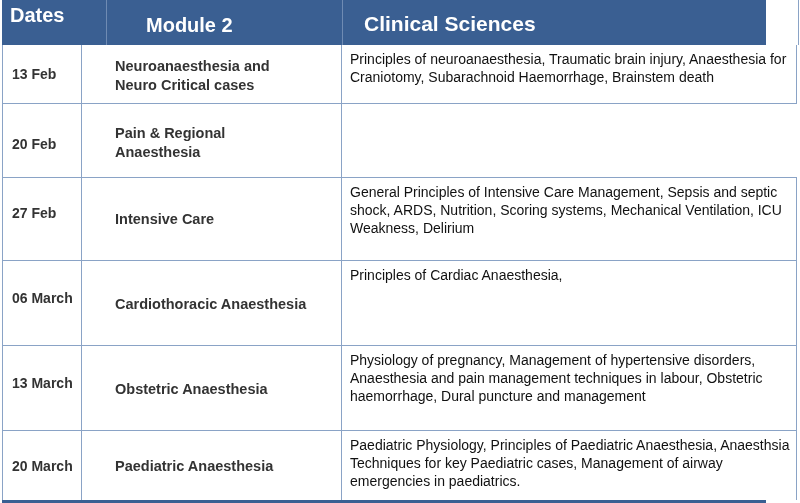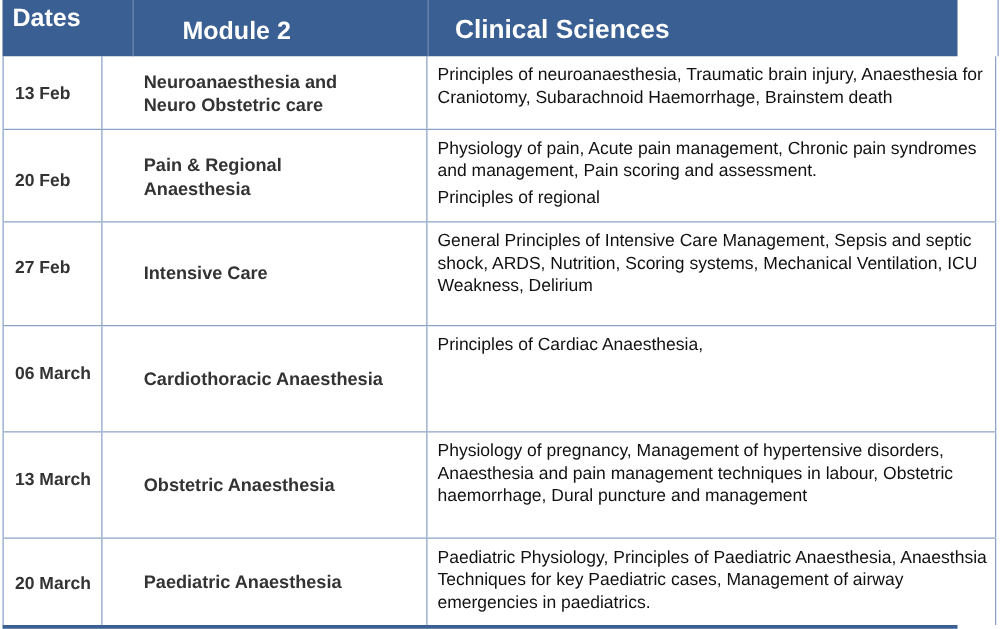--- a/index.html
+++ b/index.html
@@ -38,44 +38,38 @@
   </div>
   <div class="rightedge"></div>
 
   <div class="row" style="top:45px;height:59px">
     <div class="cell c1">
       <span class="date" style="top:21px">13 Feb</span>
     </div>
     <div class="cell c2">
       <div class="mod" style="top:12px">
         <div>Neuroanaesthesia and</div>
-        <div>Neuro Obstetric care</div>
+        <div>Neuro Critical cases</div>
       </div>
     </div>
     <div class="cell c3">
       <div class="desc">
         <p>Principles of neuroanaesthesia, Traumatic brain injury, Anaesthesia for Craniotomy, Subarachnoid Haemorrhage, Brainstem death</p>
       </div>
     </div>
   </div>
 
   <div class="row" style="top:104px;height:74px">
     <div class="cell c1">
       <span class="date" style="top:32px">20 Feb</span>
     </div>
     <div class="cell c2">
       <div class="mod" style="top:20px">
         <div>Pain &amp; Regional</div>
         <div>Anaesthesia</div>
-      </div>
-    </div>
-    <div class="cell c3">
-      <div class="desc">
-        <p>Physiology of pain, Acute pain management, Chronic pain syndromes and management, Pain scoring and assessment.</p>
-        <p>Principles of regional</p>
       </div>
     </div>
   </div>
 
   <div class="row" style="top:178px;height:83px">
     <div class="cell c1">
       <span class="date" style="top:27px">27 Feb</span>
     </div>
     <div class="cell c2">
       <div class="mod" style="top:32px">

